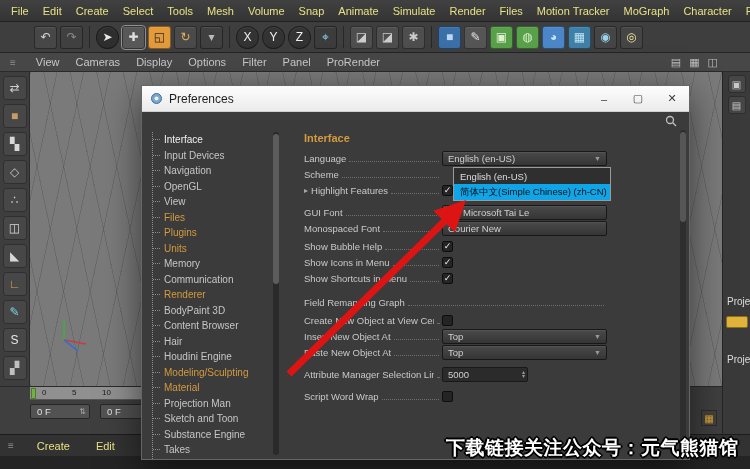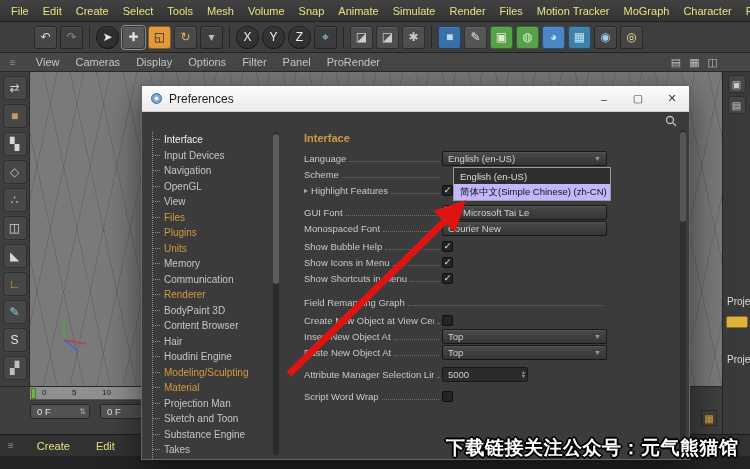--- a/index.html
+++ b/index.html
@@ -104,21 +104,21 @@
   .fontchip{width:10px;height:10px;background:#1e1e1e;border:1px solid #666;margin-right:5px;flex:0 0 auto;}
   .cb{width:11px;height:11px;background:#242424;border:1px solid #0e0e0e;border-radius:2px;display:flex;
       align-items:center;justify-content:center;color:#ececec;font-size:9px;flex:0 0 auto;}
   .cb.on::after{content:"✓";}
   .numbox{width:86px;height:15px;background:#2b2b2b;border:1px solid #181818;border-radius:2px;display:flex;
           align-items:center;padding:0 2px 0 5px;color:#d0d0d0;}
   .numspin{margin-left:auto;display:flex;flex-direction:column;color:#9a9a9a;}
   .numspin i{font-style:normal;font-size:6px;line-height:4.5px;}
   .ddlist{position:absolute;left:311px;top:55px;width:158px;background:#2f2f2f;border:1px solid #9a9a9a;z-index:6;}
   .opt{height:16px;display:flex;align-items:center;padding:0 6px;font-size:9.5px;color:#ddd;white-space:nowrap;overflow:hidden;}
-  .opt.opth{background:#c4b5fd;color:#101010;}
+  .opt.opth{background:#0ea5e9;color:#101010;}
 
   
   .arrow{position:absolute;left:0;top:0;z-index:40;pointer-events:none;}
   .watermark{position:absolute;left:446px;top:435px;z-index:50;color:#fff;font-size:19px;font-weight:bold;
              letter-spacing:.5px;white-space:nowrap;
              text-shadow:2px 0 0 #000,-2px 0 0 #000,0 2px 0 #000,0 -2px 0 #000,1px 1px 0 #000,-1px -1px 0 #000,1px -1px 0 #000,-1px 1px 0 #000;}
 </style>
 </head>
 <body>
 

